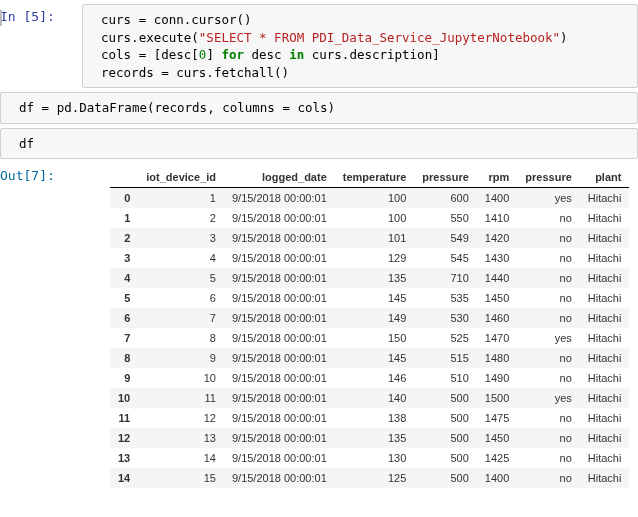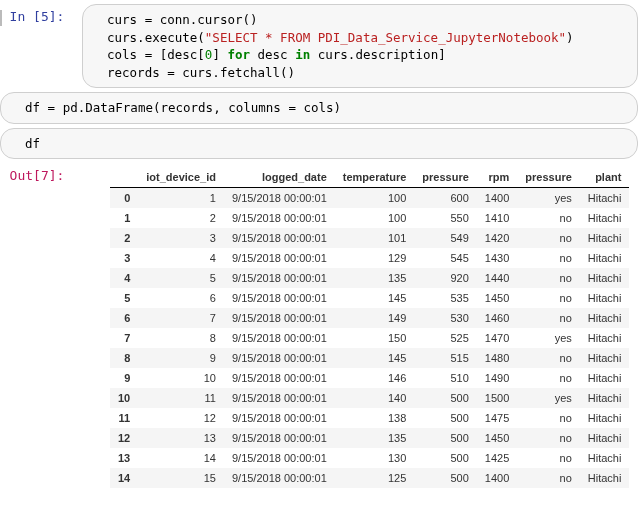--- a/index.html
+++ b/index.html
@@ -10,33 +10,33 @@
       width: 638px;
       padding: 4px 0 10px 0;
     }
     .cell {
       display: flex;
       margin-bottom: 4px;
     }
     .prompt {
       width: 82px;
       flex-shrink: 0;
-      text-align: center;
+      text-align: left;
       padding: 5px 8px 5px 0;
       font-family: monospace;
       font-size: 13px;
       color: #303F9F;
     }
-    .prompt.out { color: #be185d; }
+    .prompt.out { color: #0369a1; }
     .input-area {
       flex: 1;
       background: #f7f7f7;
       border: 1px solid #cfcfcf;
-      border-radius: 14px;
-      padding: 6px 24px;
+      border-radius: 2px;
+      padding: 6px 18px;
       font-family: monospace;
       font-size: 12.5px;
       line-height: 1.4;
       white-space: pre;
       overflow-x: auto;
     }
     .tok-str { color: #BA2121; }
     .tok-num { color: #008000; }
     .tok-kw { color: #008000; font-weight: bold; }
     .output-area {
@@ -155,21 +155,21 @@
             <td>545</td>
             <td>1430</td>
             <td>no</td>
             <td>Hitachi</td>
           </tr>
           <tr>
             <th>4</th>
             <td>5</td>
             <td>9/15/2018 00:00:01</td>
             <td>135</td>
-            <td>920</td>
+            <td>710</td>
             <td>1440</td>
             <td>no</td>
             <td>Hitachi</td>
           </tr>
           <tr>
             <th>5</th>
             <td>6</td>
             <td>9/15/2018 00:00:01</td>
             <td>145</td>
             <td>535</td>

